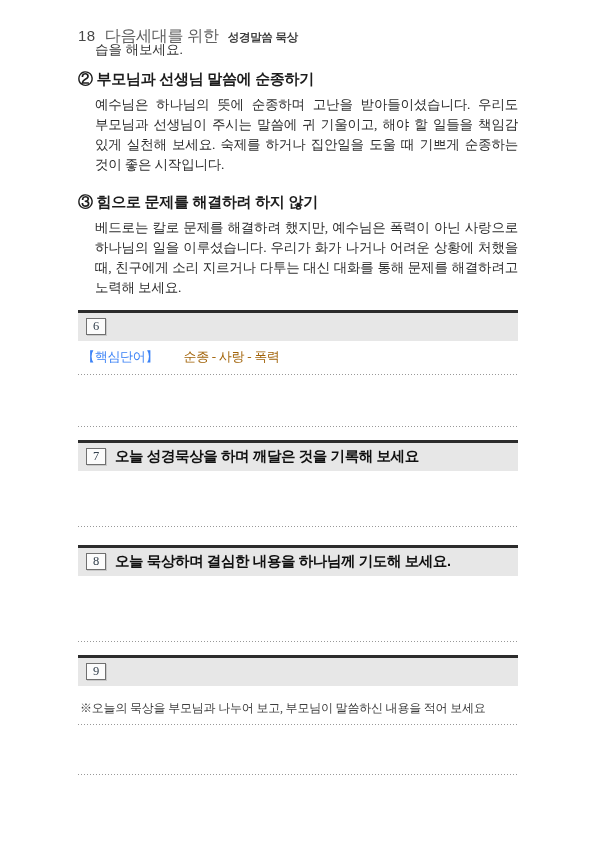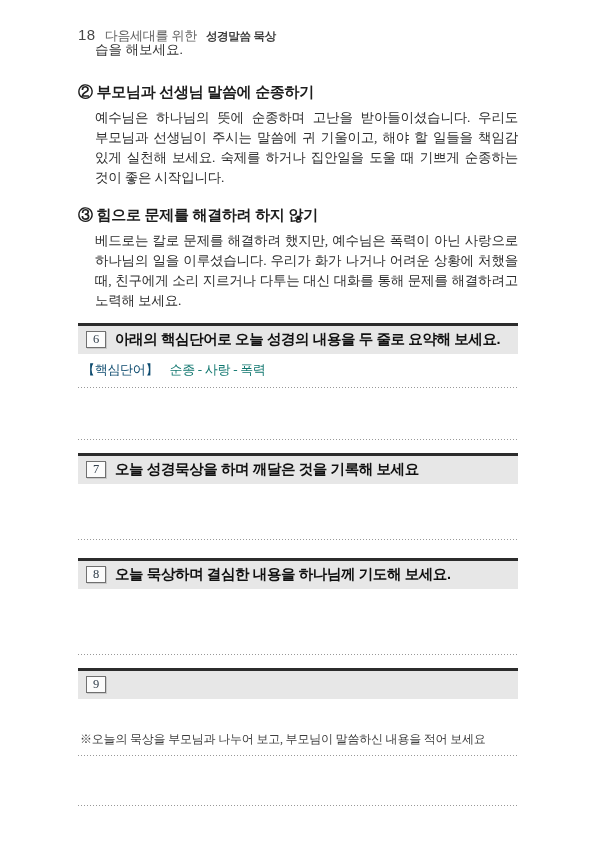--- a/index.html
+++ b/index.html
@@ -15,33 +15,33 @@
     overflow: hidden;
   }
   
   .running-header {
     display: flex;
     align-items: baseline;
     gap: 9px;
     height: 16px;
   }
   .pagenum { font-size: 15px; color: #474747; letter-spacing: 0.5px; }
-  .series  { font-size: 13px; color: #5f5f5f; letter-spacing: -0.3px; }
+  .series  { font-size: 16px; color: #5f5f5f; letter-spacing: -0.3px; }
   .booktitle { font-size: 11.5px; font-weight: bold; color: #3c3c3c; letter-spacing: -0.3px; }
 
   .serif { font-family: "Liberation Serif", serif; }
 
   .carryover {
     padding-left: 17px;
     font-size: 13.5px;
     color: #333333;
     line-height: 16px;
   }
   .sec-heading {
-    margin-top: 24px;
+    margin-top: 11px;
     font-size: 15px;
     font-weight: bold;
     color: #1c1c1c;
     letter-spacing: -0.3px;
     line-height: 19px;
   }
   .sec-heading.second { margin-top: 17px; }
   .sec-body {
     margin-top: 7px;
     padding-left: 17px;
@@ -94,33 +94,33 @@
     background-repeat: no-repeat;
   }
 
   .keywords-row {
     margin-top: 7px;
     padding: 0 0 8px 4px;
     font-size: 13px;
     color: #7e7e7e;
     letter-spacing: -0.3px;
   }
-  .keywords-row .kw-label { color: #0c4a6e; }
-  .keywords-row .kw-values { color: #0f766e; margin-left: 8px; }
+  .keywords-row .kw-label { color: #3b82f6; }
+  .keywords-row .kw-values { color: #a16207; margin-left: 22px; }
 
   .gap50 { height: 50px; }
   .gap55 { height: 55px; }
   .gap65 { height: 65px; }
   .gap48 { height: 48px; }
 
   .mt12 { margin-top: 12px; }
   .mt17 { margin-top: 17px; }
 
   .task-note {
-    margin-top: 32px;
+    margin-top: 14px;
     padding-bottom: 8px;
     padding-left: 2px;
     font-size: 12px;
     color: #3d3d3d;
     letter-spacing: -0.2px;
     line-height: 16px;
   }
 </style>
 </head>
 <body>
@@ -137,21 +137,20 @@
 
   <div class="sec-heading">② 부모님과 선생님 말씀에 순종하기</div>
   <div class="sec-body serif">예수님은 하나님의 뜻에 순종하며 고난을 받아들이셨습니다. 우리도 부모님과 선생님이 주시는 말씀에 귀 기울이고, 해야 할 일들을 책임감 있게 실천해 보세요. 숙제를 하거나 집안일을 도울 때 기쁘게 순종하는 것이 좋은 시작입니다.</div>
 
   <div class="sec-heading second">③ 힘으로 문제를 해결하려 하지 않기</div>
   <div class="sec-body serif">베드로는 칼로 문제를 해결하려 했지만, 예수님은 폭력이 아닌 사랑으로 하나님의 일을 이루셨습니다. 우리가 화가 나거나 어려운 상황에 처했을 때, 친구에게 소리 지르거나 다투는 대신 대화를 통해 문제를 해결하려고 노력해 보세요.</div>
 
   <div class="mt12">
     <div class="task-bar">
       <span class="num-box">6</span>
-      <span class="task-title">아래의 핵심단어로 오늘 성경의 내용을 두 줄로 요약해 보세요.</span>
     </div>
     <div class="keywords-row">
       <span class="kw-label">【핵심단어】</span>
       <span class="kw-values serif">순종 - 사랑 - 폭력</span>
     </div>
     <div class="dotted-line"></div>
     <div class="gap50"></div>
     <div class="dotted-line"></div>
   </div>
 

